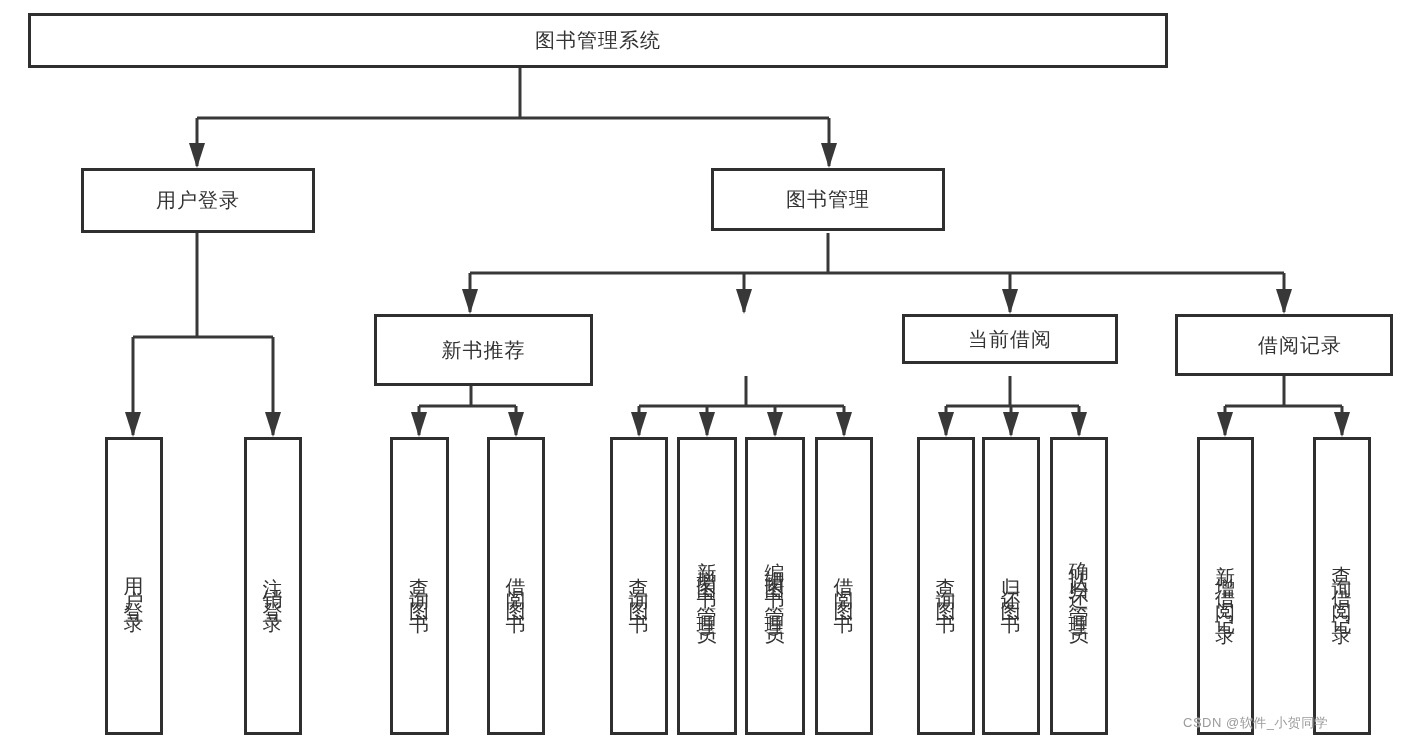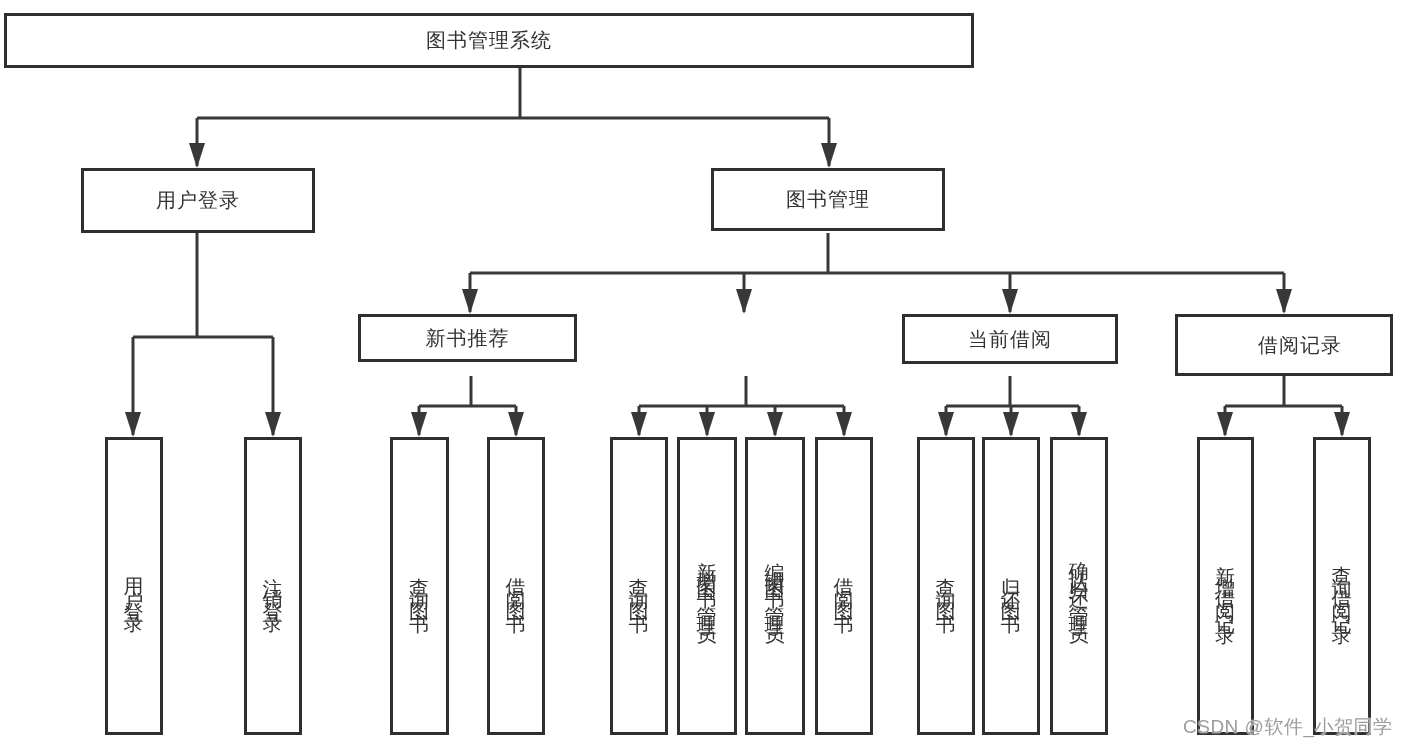--- a/index.html
+++ b/index.html
@@ -52,21 +52,21 @@
     writing-mode: vertical-rl;
     text-orientation: mixed;
     line-height: 1;
   }
   .v-s { letter-spacing: 12px; }
   .v-l { letter-spacing: 9px; }
   .watermark {
     position: absolute;
     left: 1183px;
     top: 714px;
-    font-size: 19px;
+    font-size: 13px;
     color: rgba(150, 150, 150, 0.95);
     text-shadow: 0 0 2px #ffffff, 0 0 1px #ffffff;
     white-space: nowrap;
     letter-spacing: 0.5px;
   }
 </style>
 </head>
 <body>
 
 <div class="canvas">
@@ -133,26 +133,26 @@
       <polygon points="775,437 767,412 783,412"></polygon>
       <polygon points="844,437 836,412 852,412"></polygon>
       <polygon points="946,437 938,412 954,412"></polygon>
       <polygon points="1011,437 1003,412 1019,412"></polygon>
       <polygon points="1079,437 1071,412 1087,412"></polygon>
       <polygon points="1225,437 1217,412 1233,412"></polygon>
       <polygon points="1342,437 1334,412 1350,412"></polygon>
     </g>
   </svg>
 
-  <div class="box" style="left:4px; top:13px; width:970px; height:55px;">图书管理系统</div>
+  <div class="box" style="left:28px; top:13px; width:1140px; height:55px;">图书管理系统</div>
 
   <div class="box" style="left:81px; top:168px; width:234px; height:65px;">用户登录</div>
   <div class="box" style="left:711px; top:168px; width:234px; height:63px;">图书管理</div>
 
-  <div class="box" style="left:358px; top:314px; width:219px; height:48px;">新书推荐</div>
+  <div class="box" style="left:374px; top:314px; width:219px; height:72px;">新书推荐</div>
   <div class="box" style="left:902px; top:314px; width:216px; height:50px;">当前借阅</div>
   <div class="box" style="left:1175px; top:314px; width:218px; height:62px;padding-left:32px;">借阅记录</div>
 
   <div class="leaf" style="left:105px; width:58px;">
     <span class="vtext v-s">用户登录</span>
   </div>
   <div class="leaf" style="left:244px; width:58px;">
     <span class="vtext v-s">注销登录</span>
   </div>
 

